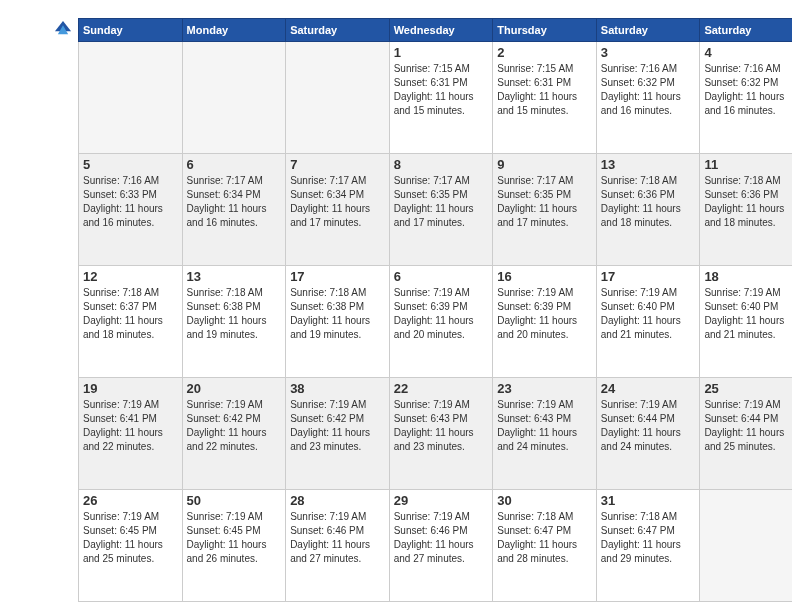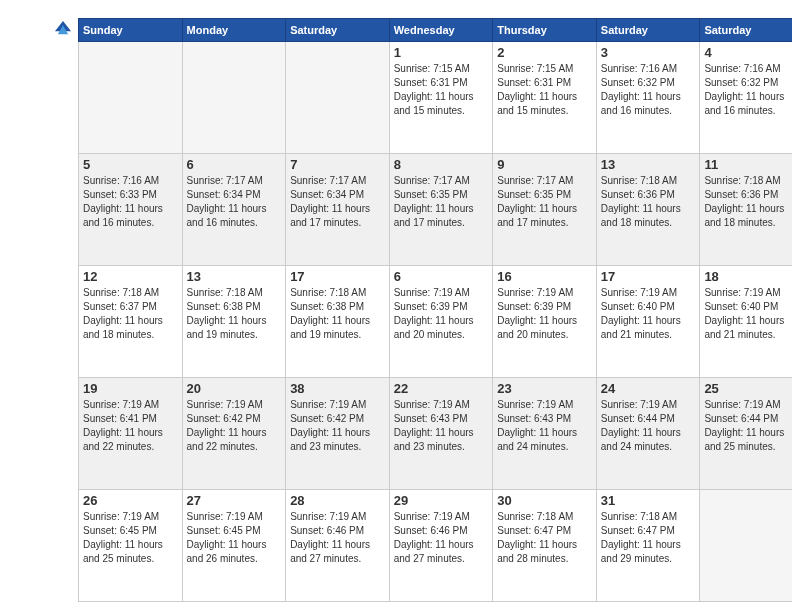--- a/index.html
+++ b/index.html
@@ -250,21 +250,21 @@
             <span class="day-number">25</span>
             <div class="day-info"><span>Sunrise: 7:19 AM</span><br><span>Sunset: 6:44 PM</span><br><span>Daylight: 11 hours and 25 minutes.</span></div>
           </td>
         </tr>
         <tr>
           <td>
             <span class="day-number">26</span>
             <div class="day-info"><span>Sunrise: 7:19 AM</span><br><span>Sunset: 6:45 PM</span><br><span>Daylight: 11 hours and 25 minutes.</span></div>
           </td>
           <td>
-            <span class="day-number">27</span>
+            <span class="day-number">50</span>
             <div class="day-info"><span>Sunrise: 7:19 AM</span><br><span>Sunset: 6:45 PM</span><br><span>Daylight: 11 hours and 26 minutes.</span></div>
           </td>
           <td>
             <span class="day-number">28</span>
             <div class="day-info"><span>Sunrise: 7:19 AM</span><br><span>Sunset: 6:46 PM</span><br><span>Daylight: 11 hours and 27 minutes.</span></div>
           </td>
           <td>
             <span class="day-number">29</span>
             <div class="day-info"><span>Sunrise: 7:19 AM</span><br><span>Sunset: 6:46 PM</span><br><span>Daylight: 11 hours and 27 minutes.</span></div>
           </td>

